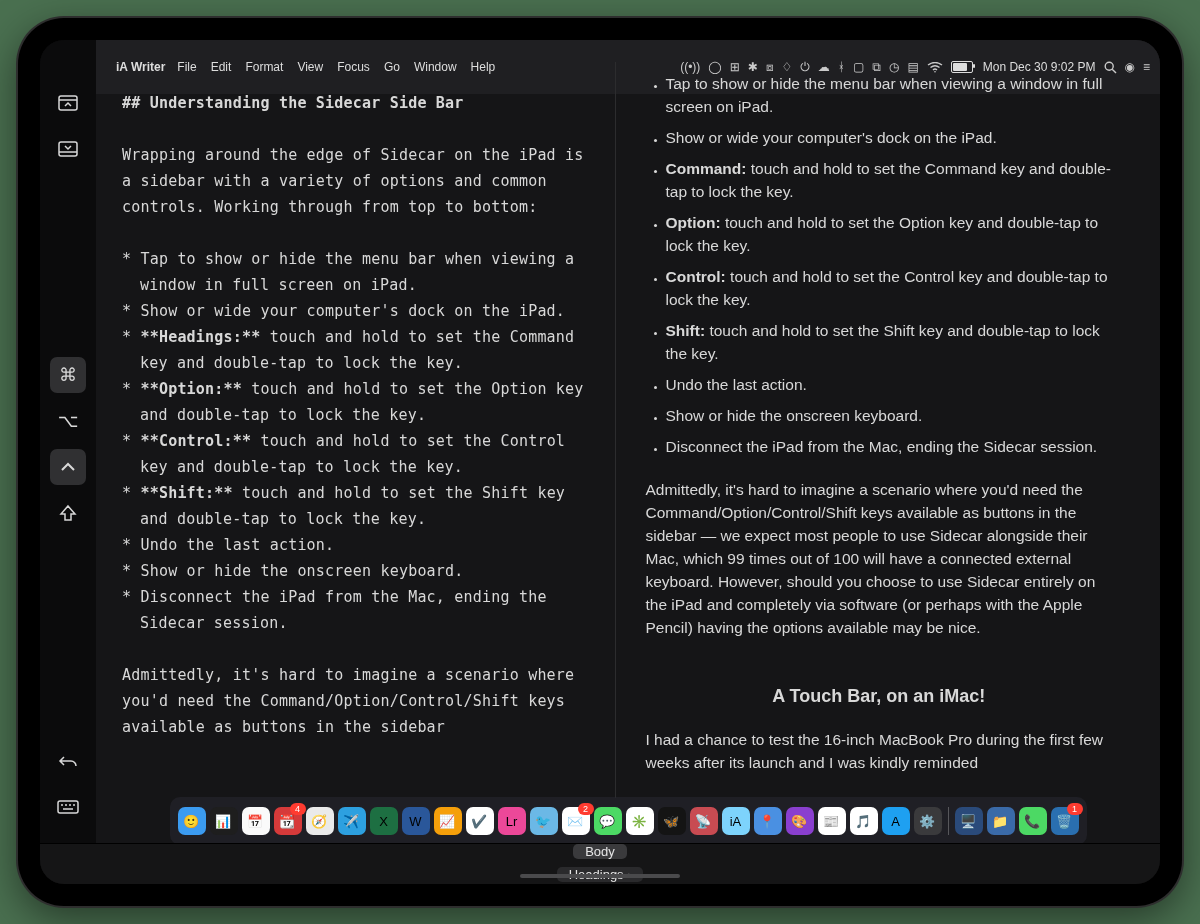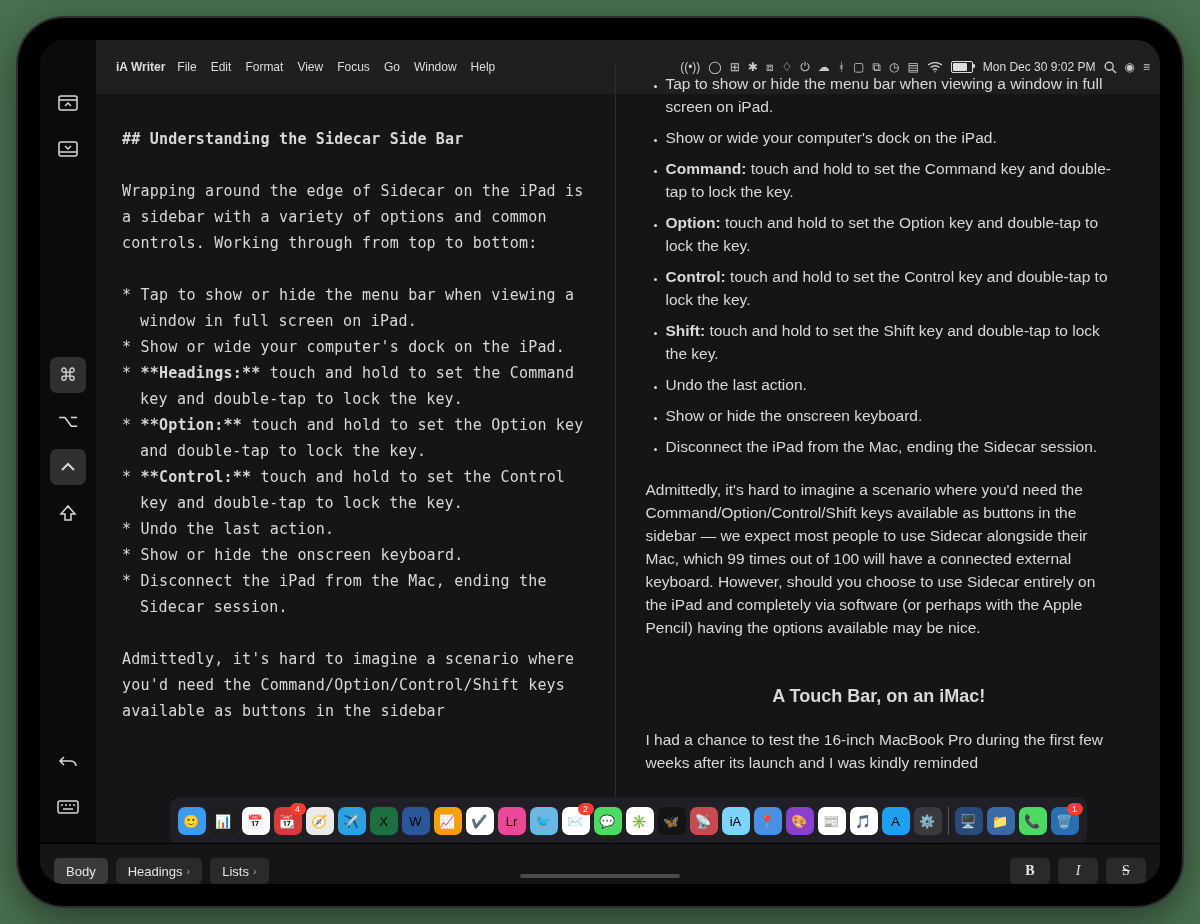--- a/index.html
+++ b/index.html
@@ -115,21 +115,21 @@
     color: #d8d8d8;
   }
   .editor-pane {
     border-right: 1px solid #2c2c2e;
     padding: 28px 26px 0 26px;
     font-family: "Menlo","Consolas",monospace;
     font-size: 15px;
     line-height: 26px;
     letter-spacing: 0.2px;
   }
-  .editor-pane .md-heading { font-weight: 700; margin-top: 36px; }
+  .editor-pane .md-heading { font-weight: 700; }
   .editor-pane .md-strong { font-weight: 700; }
   .editor-pane p { margin: 0; white-space: pre-wrap; }
 
   .md-li { padding-left: 18px; text-indent: -18px; }
 
   .preview-pane {
     padding: 8px 48px 0 30px;
     font-family: -apple-system, "Helvetica Neue", Arial, sans-serif;
     font-size: 15.5px;
     line-height: 23px;
@@ -174,24 +174,25 @@
     display:flex; align-items:center; justify-content:center;
   }
 
   
   .touchbar {
     position: absolute;
     left: 0; right: 0; bottom: 0;
     height: 40px;
     background: #151516;
     display: flex;
-    align-items: flex-end;
+    align-items: center;
     padding: 0 14px;
     gap: 8px;
     border-top: 1px solid #000;
+    flex-direction: column;
   }
   .tb-btn {
     height: 26px;
     padding: 0 12px;
     border-radius: 5px;
     background: #2a2a2c;
     color: #e5e5e5;
     font-size: 13px;
     display: flex;
     align-items: center;
@@ -334,20 +335,21 @@
         <div class="editor-pane" id="editor-pane">
             <p class="md-heading"><span>## </span><span>Understanding the Sidecar Side Bar</span></p>
             <p>&nbsp;</p>
             <p>Wrapping around the edge of Sidecar on the iPad is a sidebar with a variety of options and common controls. Working through from top to bottom:</p>
             <p>&nbsp;</p>
             <p class="md-li">* Tap to show or hide the menu bar when viewing a window in full screen on iPad.</p>
             <p class="md-li">* Show or wide your computer's dock on the iPad.</p>
             <p class="md-li"><span>* </span><span class="md-strong">**Headings:**</span><span> touch and hold to set the Command key and double-tap to lock the key.</span></p>
             <p class="md-li"><span>* </span><span class="md-strong">**Option:**</span><span> touch and hold to set the Option key and double-tap to lock the key.</span></p>
             <p class="md-li"><span>* </span><span class="md-strong">**Control:**</span><span> touch and hold to set the Control key and double-tap to lock the key.</span></p>
+            <p class="md-li"><span>* </span><span class="md-strong">**Shift:**</span><span> touch and hold to set the Shift key and double-tap to lock the key.</span></p>
             <p class="md-li">* Undo the last action.</p>
             <p class="md-li">* Show or hide the onscreen keyboard.</p>
             <p class="md-li">* Disconnect the iPad from the Mac, ending the Sidecar session.</p>
             <p>&nbsp;</p>
             <p>Admittedly, it's hard to imagine a scenario where you'd need the Command/Option/Control/Shift keys available as buttons in the sidebar</p>
           </div>
         <div class="preview-pane" id="preview-pane">
             <ul>
               <li>Tap to show or hide the menu bar when viewing a window in full screen on iPad.</li>
               <li>Show or wide your computer's dock on the iPad.</li>

